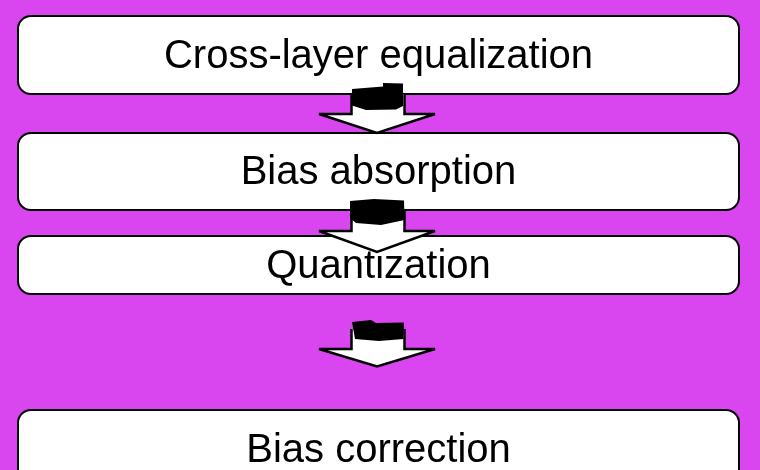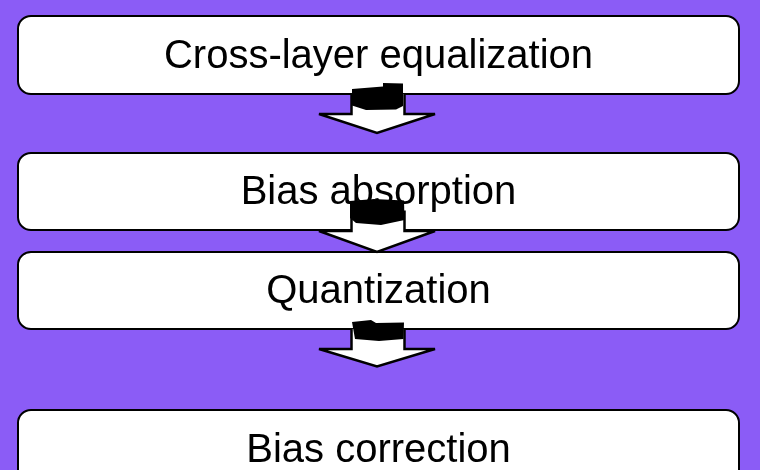--- a/index.html
+++ b/index.html
@@ -4,40 +4,40 @@
 <style>
   html, body {
     margin: 0;
     padding: 0;
     background: #ffffff;
   }
   .canvas {
     position: relative;
     width: 760px;
     height: 470px;
-    background: #8b5cf6;
+    background: #d946ef;
     overflow: hidden;
     font-family: "Liberation Sans", sans-serif;
   }
   .step {
     position: absolute;
     left: 17px;
     width: 723px;
     box-sizing: border-box;
     background: #ffffff;
     border: 2.5px solid #000000;
     border-radius: 14px;
     display: flex;
     align-items: center;
     justify-content: center;
     z-index: 1;
   }
   .step-1 { top: 15px;  height: 80px; }
-  .step-2 { top: 132px; height: 79px; margin-top: 20px; }
-  .step-3 { top: 251px; height: 79px; }
+  .step-2 { top: 132px; height: 79px; }
+  .step-3 { top: 235px; height: 60px; }
   .step-4 { top: 365px; height: 81px; margin-top: 44px; }
   .step-label {
     font-size: 40px;
     line-height: 1;
     color: #000000;
     white-space: nowrap;
     padding-bottom: 3px;
   }
   .arrow-overlay {
     position: absolute;

